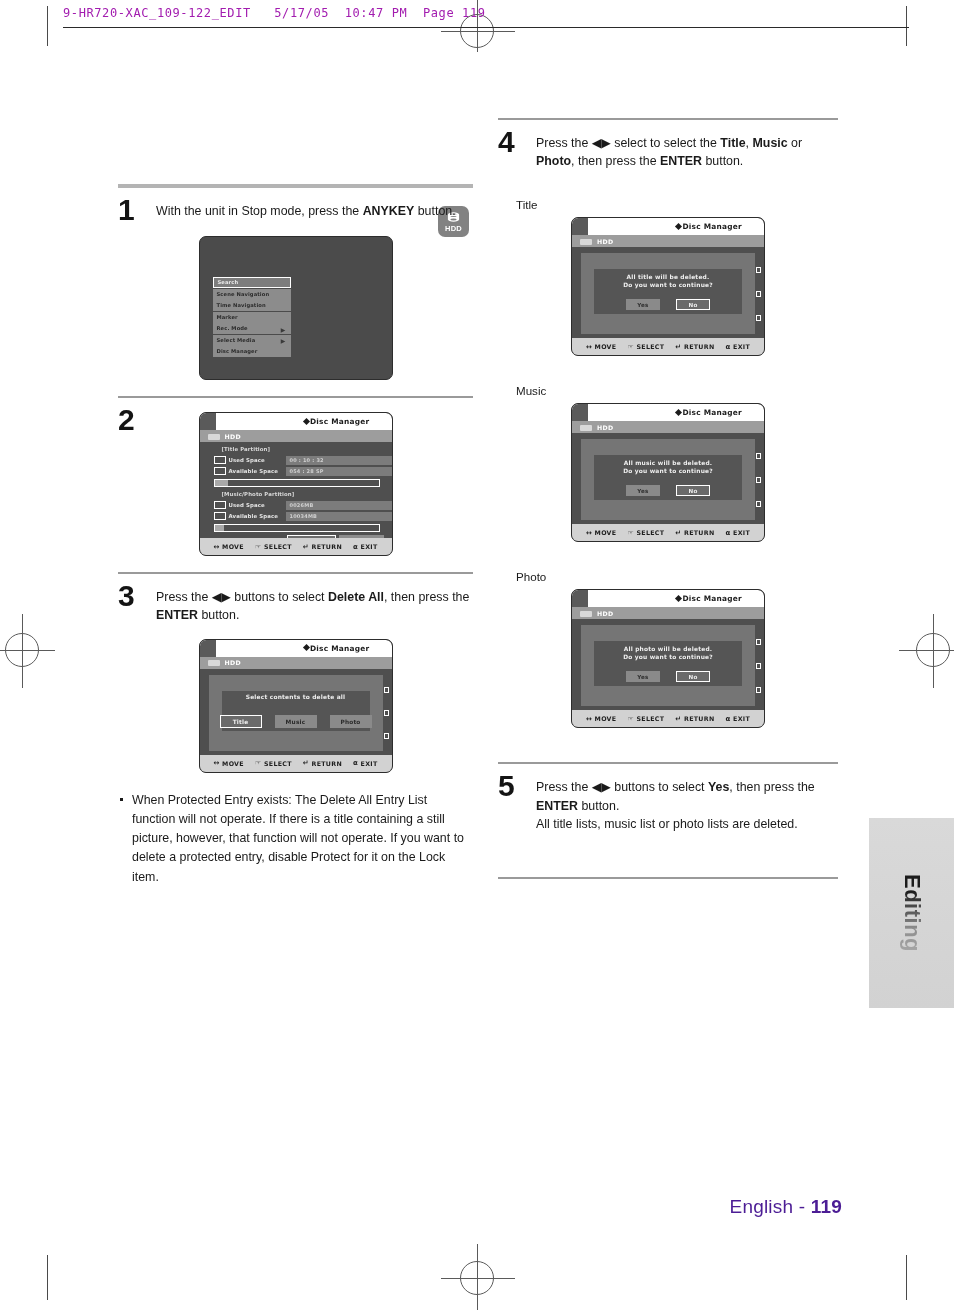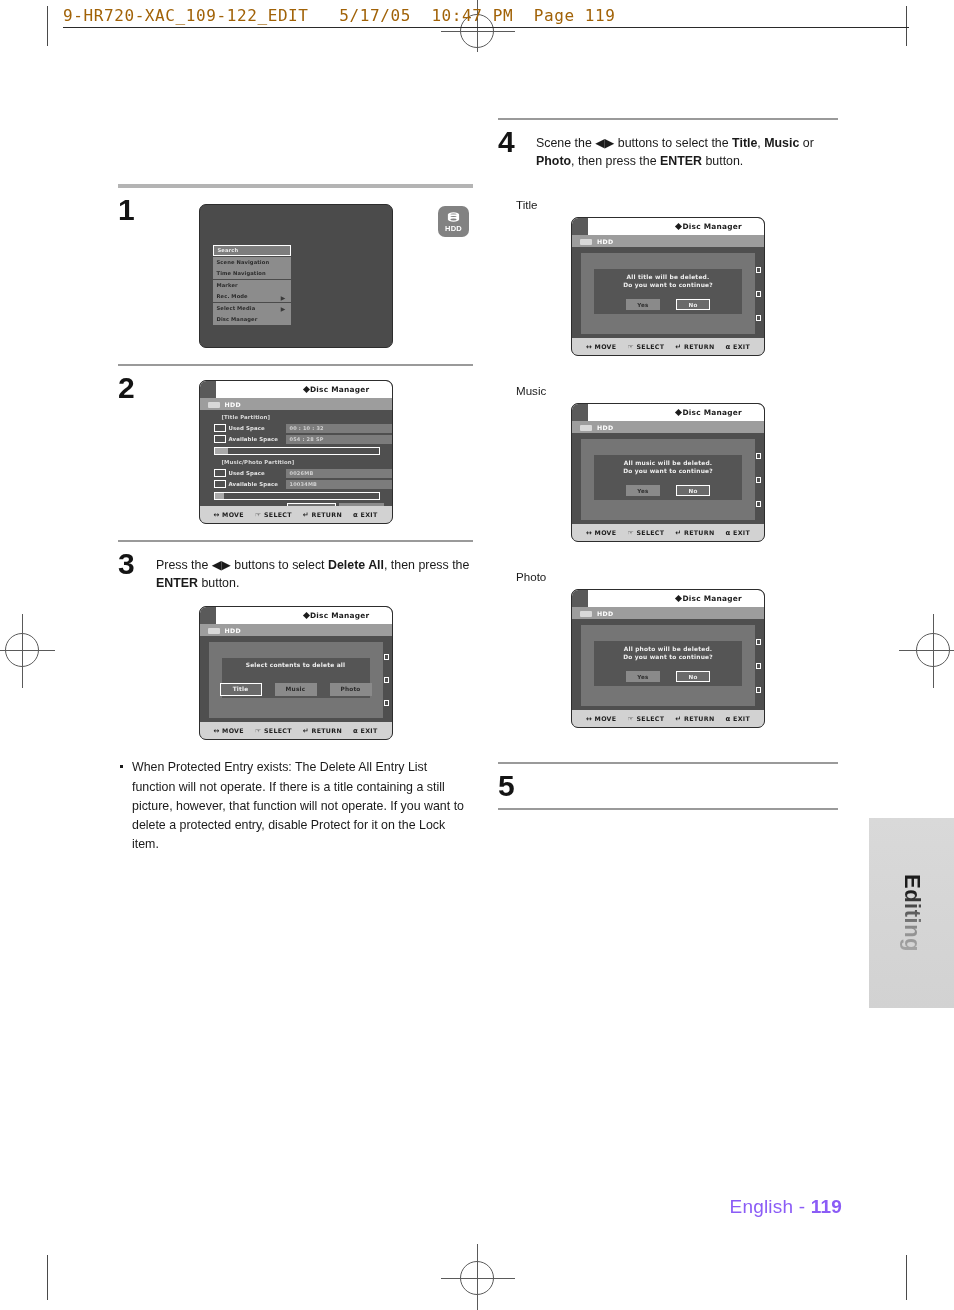--- a/index.html
+++ b/index.html
@@ -25,23 +25,23 @@
     border-radius: 50%;
     box-sizing: border-box;
   }
   .reg-h, .reg-v { position: absolute; background: #5a5a5a; }
 
   
   .file-header {
     position: absolute;
     top: 6px; left: 63px;
     font-family: "DejaVu Sans Mono", monospace;
-    font-size: 16px;
+    font-size: 12px;
     letter-spacing: 0.6px;
-    color: #a16207;
+    color: #a21caf;
     white-space: pre;
   }
   .header-rule {
     position: absolute;
     top: 27px; left: 63px;
     width: 846px; height: 1px;
     background: #2a2a2a;
   }
 
   
@@ -285,21 +285,21 @@
     background: linear-gradient(90deg, #1c1c1c 0%, #1c1c1c 22%, #8d8d8d 70%, #a7a7a7 100%);
     -webkit-background-clip: text;
     background-clip: text;
     color: transparent;
     white-space: nowrap;
   }
 
   
   .page-footer {
     position: absolute; right: 112px; bottom: 92px;
-    font-size: 19px; color: #8b5cf6;
+    font-size: 19px; color: #4c1d95;
     letter-spacing: 0.2px;
     margin-left: 44px;
   }
   .page-footer b { font-weight: bold; }
 </style>
 </head>
 <body>
 
 <div class="crop-line" style="left:47px;  top:6px;  width:1px; height:40px;"></div>
 <div class="crop-line" style="left:906px; top:6px;  width:1px; height:40px;"></div>
@@ -346,20 +346,23 @@
         <ellipse cx="7.5" cy="7.6" rx="3.2" ry="1.0" fill="#828282"></ellipse>
       </svg>
       <div class="hdd-text">HDD</div>
     </div>
   </div>
 
   <div class="rule-thick"></div>
 
   <div class="step">
     <div class="step-num">1</div>
+    <div class="step-text">
+      <span>With the unit in Stop mode, press the </span><b>ANYKEY</b><span> button.</span>
+    </div>
   </div>
 
   <div style="margin:16px 0 0 0;">
     <div class="osd osd-menu">
       <div class="menu-list">
         <div class="menu-item sel">
           <span>Search</span>
         </div>
         <div class="menu-item">
           <span>Scene Navigation</span>
@@ -535,21 +538,21 @@
 
 </div>
 
 <div class="col-right">
 
   <div class="rule-thin" style="margin-top:0;"></div>
 
   <div class="step">
     <div class="step-num">4</div>
     <div class="step-text">
-      <span>Scene the ◀▶ buttons to select the </span><b>Title</b><span>, </span><b>Music</b><span> or </span><b>Photo</b><span>, then press the </span><b>ENTER</b><span> button.</span>
+      <span>Press the ◀▶ select to select the </span><b>Title</b><span>, </span><b>Music</b><span> or </span><b>Photo</b><span>, then press the </span><b>ENTER</b><span> button.</span>
     </div>
   </div>
 
   <div style="margin-top:28px;">
     <div class="shot-label">Title</div>
     <div class="osd osd-dm" style="width:192px;height:137px;margin:0 auto;">
       <div class="dm-titlebar">
         <div class="notch"></div>
         <div class="dm-title-diamond"></div>
         <div class="dm-title">Disc Manager</div>
@@ -696,20 +699,24 @@
             <span>EXIT</span>
           </div>
       </div>
     </div>
   </div>
 
   <div class="rule-thin" style="margin-top:34px;"></div>
 
   <div class="step">
     <div class="step-num">5</div>
+    <div class="step-text">
+      <span>Press the ◀▶ buttons to select </span><b>Yes</b><span>, then press the </span><b>ENTER</b><span> button.</span><br>
+      <span>All title lists, music list or photo lists are deleted.</span>
+    </div>
   </div>
 
   <div class="rule-thin" style="margin-top:44px;"></div>
 
 </div>
 
 <div class="side-tab">
   <span>Editing</span>
 </div>
 

